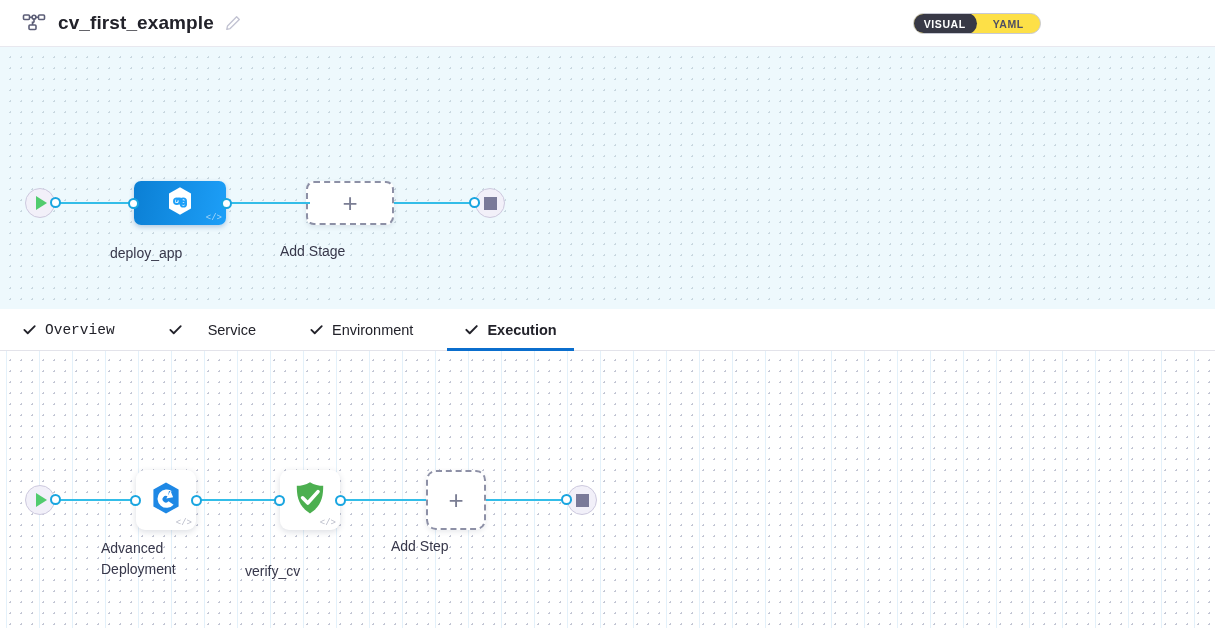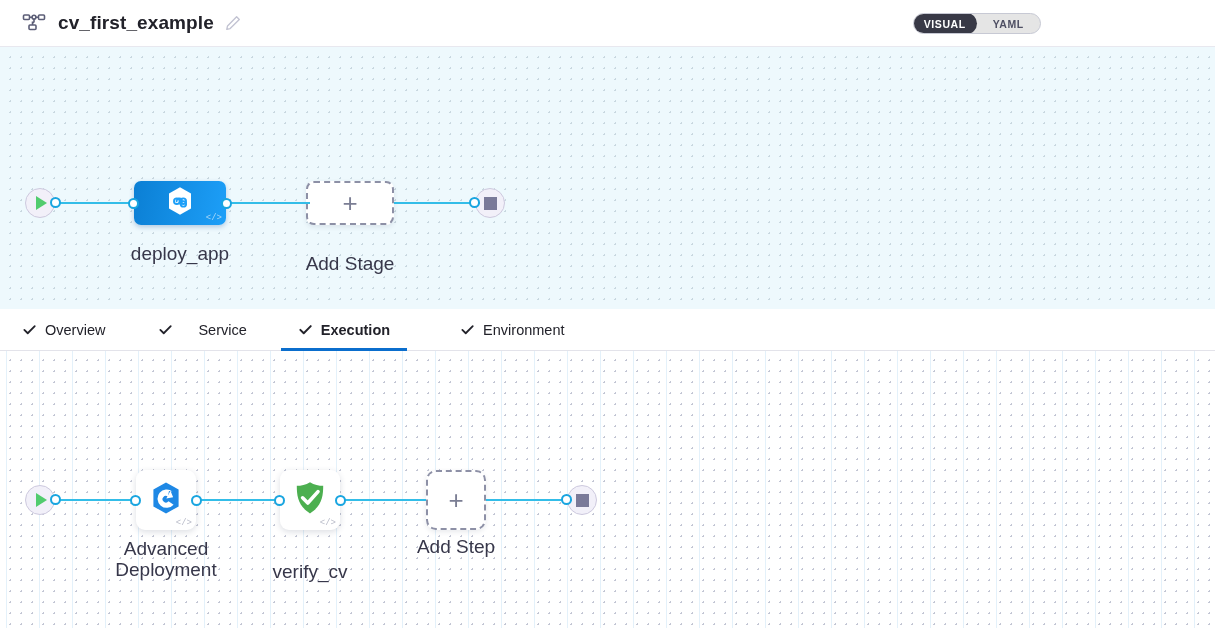--- a/index.html
+++ b/index.html
@@ -23,21 +23,21 @@
   .pipeline-title {
     margin-left: 12px;
     font-size: 19px; font-weight: bold; color: #22222a;
     letter-spacing: 0.1px;
   }
   .edit-pencil { margin-left: 10px; width: 18px; height: 18px; display: block; }
   .view-toggle {
     position: absolute; right: 174px; top: 13px;
     width: 128px; height: 21px;
     border: 1px solid #c7c9d4; border-radius: 11px;
-    background: #e5e5e5;
+    background: #fde047;
     display: flex; align-items: center; overflow: hidden;
   }
   .toggle-opt {
     flex: 1; height: 100%;
     display: flex; align-items: center; justify-content: center;
     font-size: 10.5px; font-weight: bold; letter-spacing: 0.6px;
     color: #4e4f63;
   }
   .toggle-opt.active {
     background: #383946; color: #ffffff;
@@ -137,22 +137,22 @@
     border: 2px dashed #8d90a6;
     display: flex; align-items: center; justify-content: center;
     cursor: pointer;
     box-shadow: 0 2px 5px rgba(40,50,80,0.10);
   }
   .add-stage-box { width: 88px; height: 44px; border-radius: 8px; }
   .add-step-box { width: 60px; height: 60px; border-radius: 10px; }
   .plus-glyph { font-size: 26px; line-height: 1; color: #7b7e94; font-weight: 300; }
 
   .node-label {
-    position: absolute; text-align: center;
-    font-size: 19px; color: #37374a; line-height: 21px;
+    position: absolute; 
+    font-size: 14px; color: #37374a; line-height: 21px;
     white-space: pre-line;
   }
 </style>
 </head>
 <body>
 
 <div id="app">
 
   <div class="header">
     <span>
@@ -204,63 +204,63 @@
       </div>
       <div class="port" style="left:-6px; top:17px;"></div>
       <div class="port" style="left:87px; top:17px;"></div>
       <div class="node-label" style="left:-24px; top:62px; width:140px;">deploy_app</div>
     </div>
 
     <div class="node" style="left:306px; top:134px;">
       <div class="add-node add-stage-box">
         <span class="plus-glyph">+</span>
       </div>
-      <div class="node-label" style="left:-26px; top:72px; width:140px;">Add Stage</div>
+      <div class="node-label" style="left:-26px; top:60px; width:140px;">Add Stage</div>
     </div>
 
     <div class="node" style="left:475px; top:141px;">
       <div class="terminal">
         <div class="stop-sq"></div>
       </div>
       <div class="port" style="left:-6px; top:9px;"></div>
     </div>
   </div>
 
   <div class="tabbar">
-    <div class="tab" style="margin-left:22px;">
+    <div class="tab" style="margin-left:22px;font-family:Liberation Mono, monospace;">
       <span>
         <svg class="tab-check" viewBox="0 0 16 16" fill="none" stroke="#22222a" stroke-width="1.9" stroke-linecap="round" stroke-linejoin="round">
             <path d="M2.5 8.4l3.6 3.6L13.6 4.4"></path>
           </svg>
       </span>
       <span class="tab-label">Overview</span>
     </div>
     <div class="tab" style="margin-left:53px;gap:25px;">
       <span>
         <svg class="tab-check" viewBox="0 0 16 16" fill="none" stroke="#22222a" stroke-width="1.9" stroke-linecap="round" stroke-linejoin="round">
             <path d="M2.5 8.4l3.6 3.6L13.6 4.4"></path>
           </svg>
       </span>
       <span class="tab-label">Service</span>
     </div>
+    <div class="tab" style="margin-left:53px;">
+      <span>
+        <svg class="tab-check" viewBox="0 0 16 16" fill="none" stroke="#22222a" stroke-width="1.9" stroke-linecap="round" stroke-linejoin="round">
+            <path d="M2.5 8.4l3.6 3.6L13.6 4.4"></path>
+          </svg>
+      </span>
+      <span class="tab-label">Environment</span>
+    </div>
     <div class="tab active" style="margin-left:34px; padding:0 17px;">
       <span>
         <svg class="tab-check" viewBox="0 0 16 16" fill="none" stroke="#22222a" stroke-width="2.1" stroke-linecap="round" stroke-linejoin="round">
             <path d="M2.5 8.4l3.6 3.6L13.6 4.4"></path>
           </svg>
       </span>
       <span class="tab-label">Execution</span>
-    </div>
-    <div class="tab" style="margin-left:53px;">
-      <span>
-        <svg class="tab-check" viewBox="0 0 16 16" fill="none" stroke="#22222a" stroke-width="1.9" stroke-linecap="round" stroke-linejoin="round">
-            <path d="M2.5 8.4l3.6 3.6L13.6 4.4"></path>
-          </svg>
-      </span>
-      <span class="tab-label">Environment</span>
     </div>
   </div>
 
   <div class="canvas-bottom">
 
     <div class="edge" style="left:54px; top:148px; width:84px;"></div>
     <div class="edge" style="left:198px; top:148px; width:84px;"></div>
     <div class="edge" style="left:342px; top:148px; width:84px;"></div>
     <div class="edge" style="left:486px; top:148px; width:86px;"></div>
 

